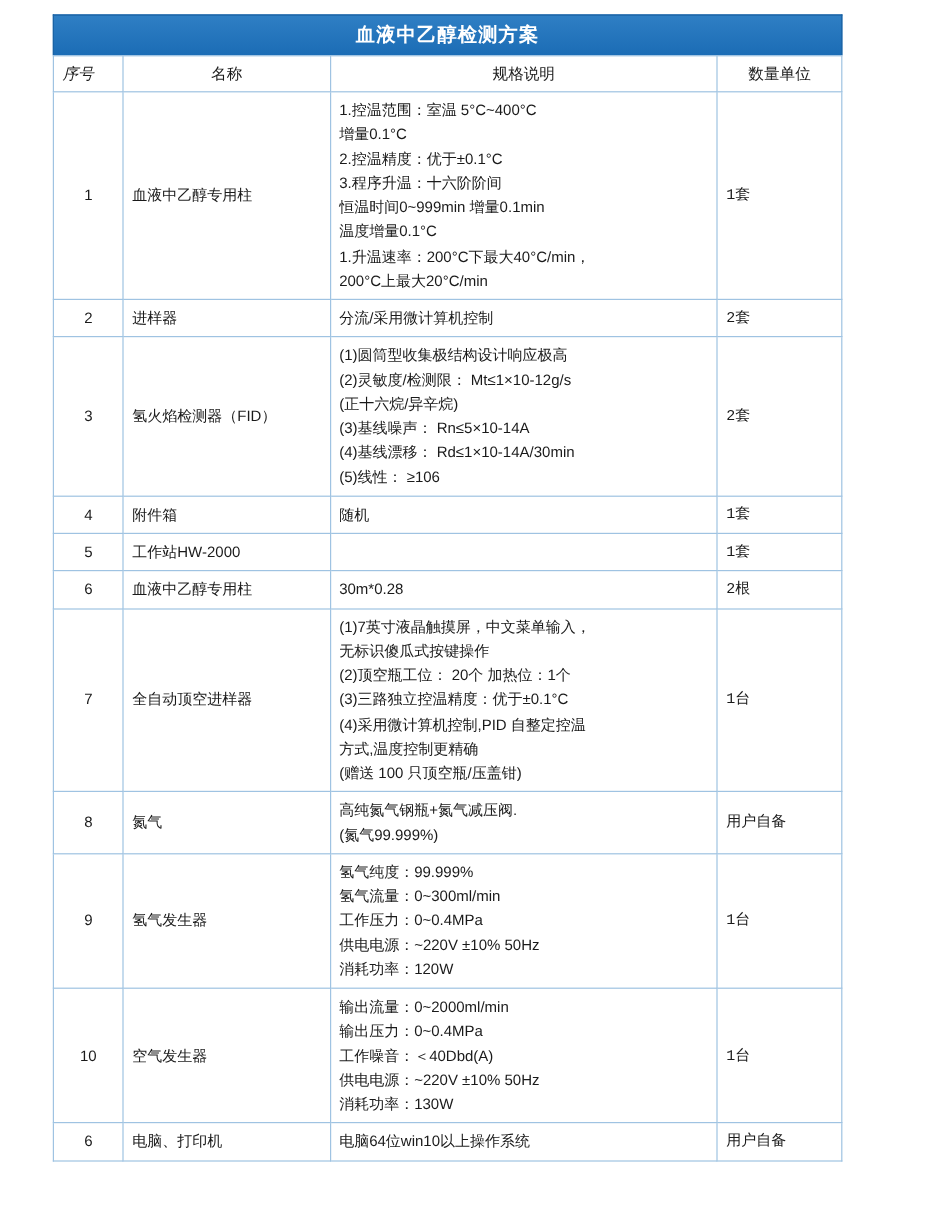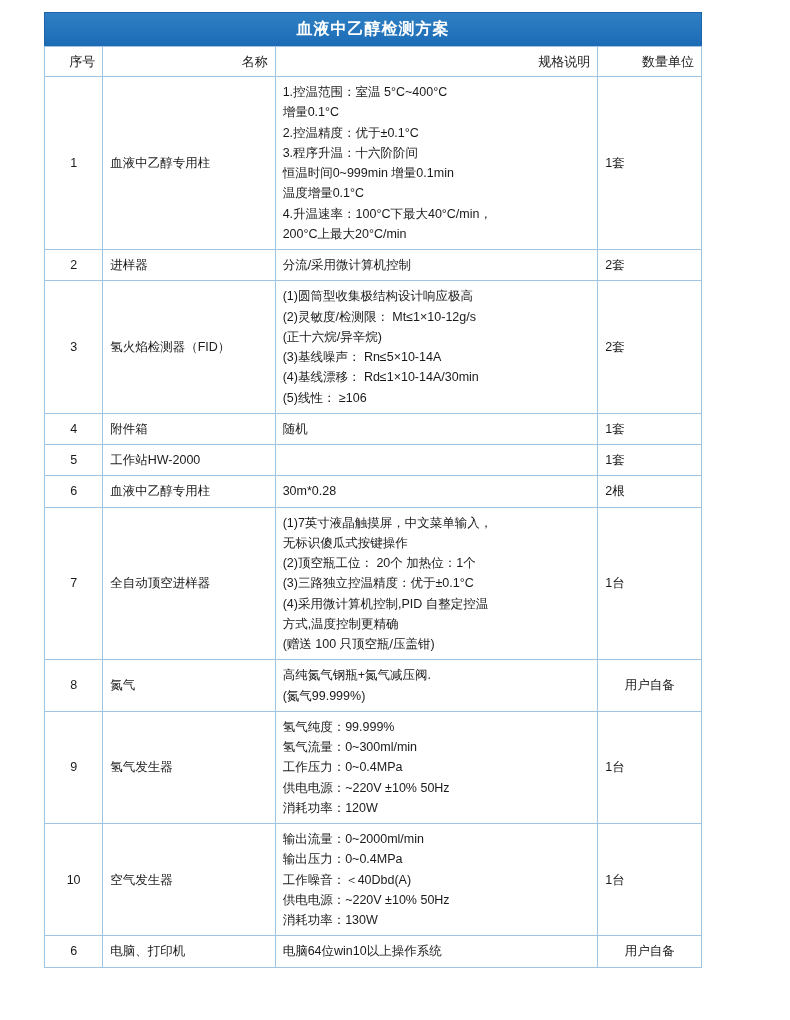--- a/index.html
+++ b/index.html
@@ -46,31 +46,31 @@
   table.spec th, table.spec td {
     border: 1px solid #9fc3e2;
     font-size: 12.5px;
     line-height: 1.62;
     padding: 5px 7px;
     vertical-align: middle;
   }
   table.spec thead th {
     height: 28px;
     font-weight: normal;
-    text-align: right;
+    text-align: center;
     background: #ffffff;
     font-size: 13px;
     padding: 4px 7px;
   }
-  table.spec thead th.center { text-align: right; }
+  table.spec thead th.center { text-align: left; font-style: italic; }
   td.idx { text-align: center; }
   td.name { text-align: left; }
   td.spec-desc { text-align: left; }
-  td.unit { text-align: left; }
-  td.unit.center { text-align: center; }
+  td.unit { text-align: left; font-family: Liberation Mono, monospace; }
+  td.unit.center { }
   .desc-line { white-space: pre-wrap; }
 </style>
 </head>
 <body>
 
 <div class="page">
 
   <div class="title-bar">血液中乙醇检测方案</div>
 
   <table class="spec">
@@ -92,21 +92,21 @@
 
       <tr>
         <td class="idx">1</td>
         <td class="name">血液中乙醇专用柱</td>
         <td class="spec-desc desc-line">1.控温范围：室温 5°C~400°C
 增量0.1°C
 2.控温精度：优于±0.1°C
 3.程序升温：十六阶阶间
 恒温时间0~999min 增量0.1min
 温度增量0.1°C
-4.升温速率：100°C下最大40°C/min，
+1.升温速率：200°C下最大40°C/min，
 200°C上最大20°C/min</td>
         <td class="unit">1套</td>
       </tr>
 
       <tr>
         <td class="idx">2</td>
         <td class="name">进样器</td>
         <td class="spec-desc desc-line">分流/采用微计算机控制</td>
         <td class="unit">2套</td>
       </tr>

